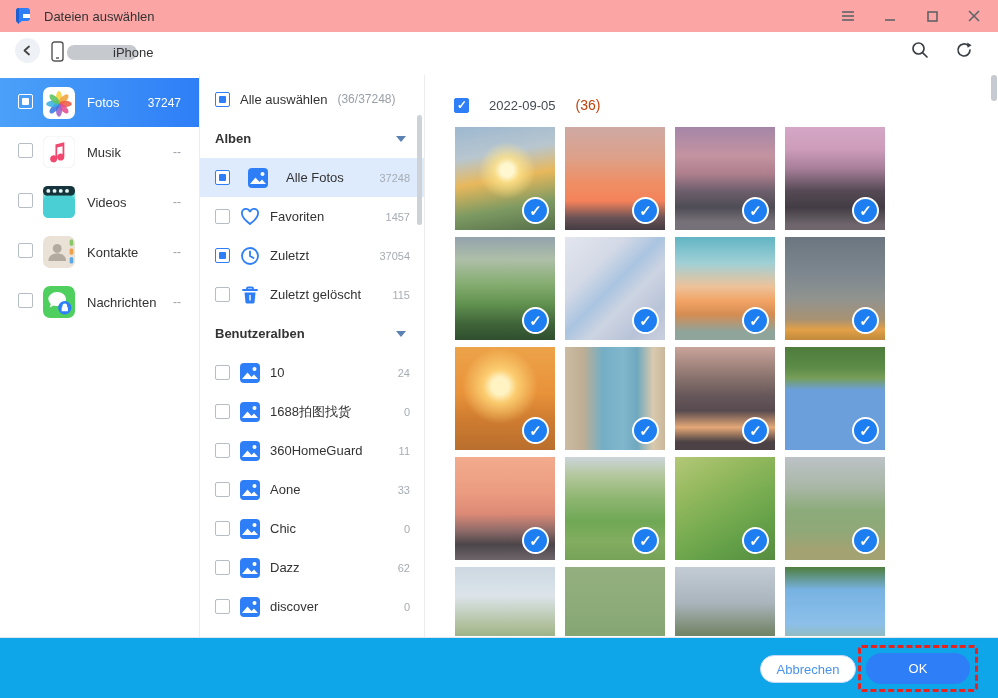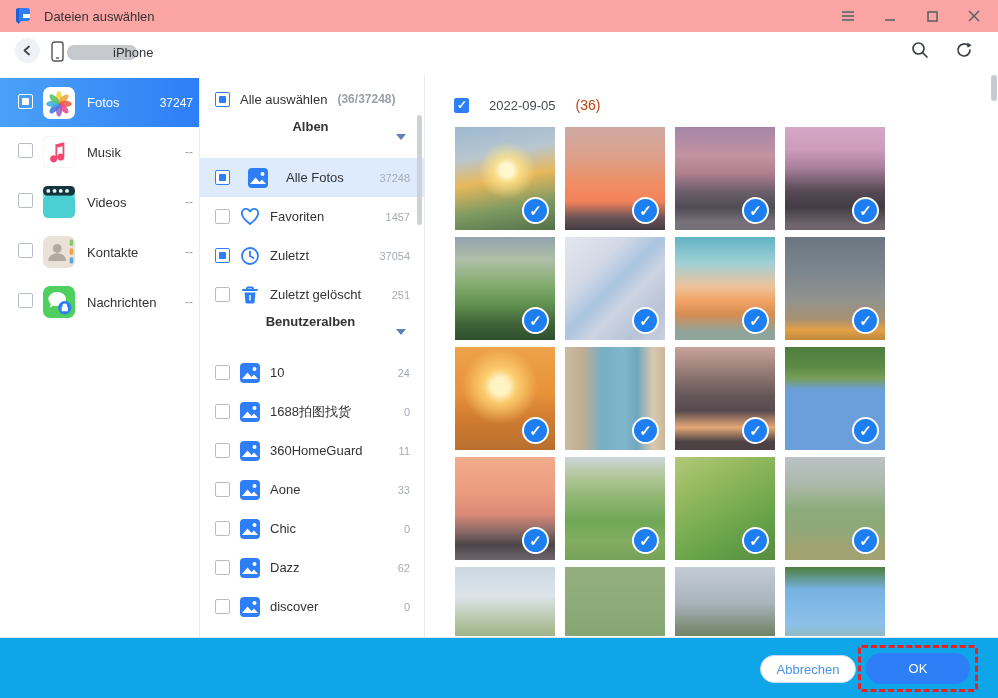--- a/index.html
+++ b/index.html
@@ -23,38 +23,38 @@
   .nav-ic { width:20px; height:20px; display:flex; align-items:center; justify-content:center; }
 
   
   .sidebar { position:absolute; left:0; top:75px; width:200px; height:562px; background:#fff; border-right:1px solid #ececec; padding-top:3px; }
   .side-row { height:50px; display:flex; align-items:center; cursor:pointer;justify-content:center; }
   .side-row.selected { background:linear-gradient(90deg,#4ba1f8,#2e7ef7); color:#fff; height:49px; }
   .side-row .cbwrap { margin-left:18px; }
   .side-ic { width:32px; height:32px; margin-left:10px; flex:0 0 auto; }
   .side-ic svg { width:100%; height:100%; }
   .side-label { margin-left:12px; flex:1; }
-  .side-count { margin-right:6px; font-size:12px; color:#9aa0a8; }
+  .side-count { margin-right:18px; font-size:12px; color:#9aa0a8; }
   .side-row.selected .side-count { color:#fff; }
 
   
   .cb { width:15px; height:15px; border:1px solid #b7bdc5; border-radius:2px; background:#fff; position:relative; display:inline-block; }
   .cb.ind { border-color:#2e7ef7; }
   .cb.ind::after { content:""; position:absolute; inset:3px; background:#2e7ef7; border-radius:1px; }
   .cb.checked { background:#2e7ef7; border-color:#2e7ef7; }
   .cb.checked::after { content:"✓"; position:absolute; left:2px; top:-1px; color:#fff; font-size:12px; font-weight:bold; }
   .cb.white-ind { background:transparent; border-color:#fff; }
   .cb.white-ind::after { content:""; position:absolute; inset:3px; background:#fff; border-radius:1px; }
 
   
   .albums-panel { position:absolute; left:200px; top:75px; width:225px; height:562px; background:#fff; border-right:1px solid #ececec; overflow:hidden; }
   .select-all { height:40px; display:flex; align-items:center; padding-left:15px; gap:10px; margin-top:4px; }
   .select-all-label { color:#333; }
-  .select-all-count { color:#9aa0a8; font-size:12px;font-weight:bold; }
-  .sec-header { height:39px; display:flex; align-items:center; padding:0 18px 0 15px; font-weight:bold; color:#333;flex-direction:column; }
+  .select-all-count { color:#9aa0a8; font-size:12px; }
+  .sec-header { height:39px; display:flex; align-items:center; padding:0 18px 0 15px; font-weight:bold; color:#333; }
   .sec-header .arrow { margin-left:auto; width:0; height:0; border-left:5px solid transparent; border-right:5px solid transparent; border-top:6px solid #5b81b5; }
   .album-row { height:39px; display:flex; align-items:center; padding-left:15px; cursor:pointer; }
   .album-row.selected { background:#ddebfc;gap:8px; }
   .album-ic { width:20px; height:20px; margin-left:10px; flex:0 0 auto; }
   .album-ic svg { width:100%; height:100%; }
   .album-label { margin-left:10px; flex:1; color:#333; white-space:nowrap; overflow:hidden; }
   .album-count { margin-right:14px; font-size:11px; color:#a6acb4; }
   .mid-scrollbar { position:absolute; left:217px; top:40px; width:5px; height:110px; background:#cdd2d8; border-radius:3px; }
 
   
@@ -253,21 +253,21 @@
         <span class="album-count">37054</span>
       </div>
       <div class="album-row">
         <span class="cb "></span>
         <span class="album-ic"><svg viewBox="0 0 20 20">
             <path d="M3 5 h14 M7 5 V3.5 a1 1 0 0 1 1-1 h4 a1 1 0 0 1 1 1 V5" fill="none" stroke="#2e7ef7" stroke-width="1.8" stroke-linecap="round"></path>
             <path d="M4.5 7.5 h11 l-1 10 a1.5 1.5 0 0 1-1.5 1 h-6 a1.5 1.5 0 0 1-1.5-1 z" fill="#2e7ef7"></path>
             <line x1="10" y1="10" x2="10" y2="15.5" stroke="#fff" stroke-width="1.4"></line>
           </svg></span>
         <span class="album-label">Zuletzt gelöscht</span>
-        <span class="album-count">251</span>
+        <span class="album-count">115</span>
       </div>
       <div class="sec-header">
         <span>Benutzeralben</span>
         <span class="arrow"></span>
       </div>
       <div class="album-row">
         <span class="cb "></span>
         <span class="album-ic"><svg viewBox="0 0 20 20">
             <rect width="20" height="20" rx="4" fill="#2e7ef7"></rect>
             <path d="M2 16 l5.5-6.5 4 4.5 2.5-2.5 4 4.5 z" fill="#fff"></path>

